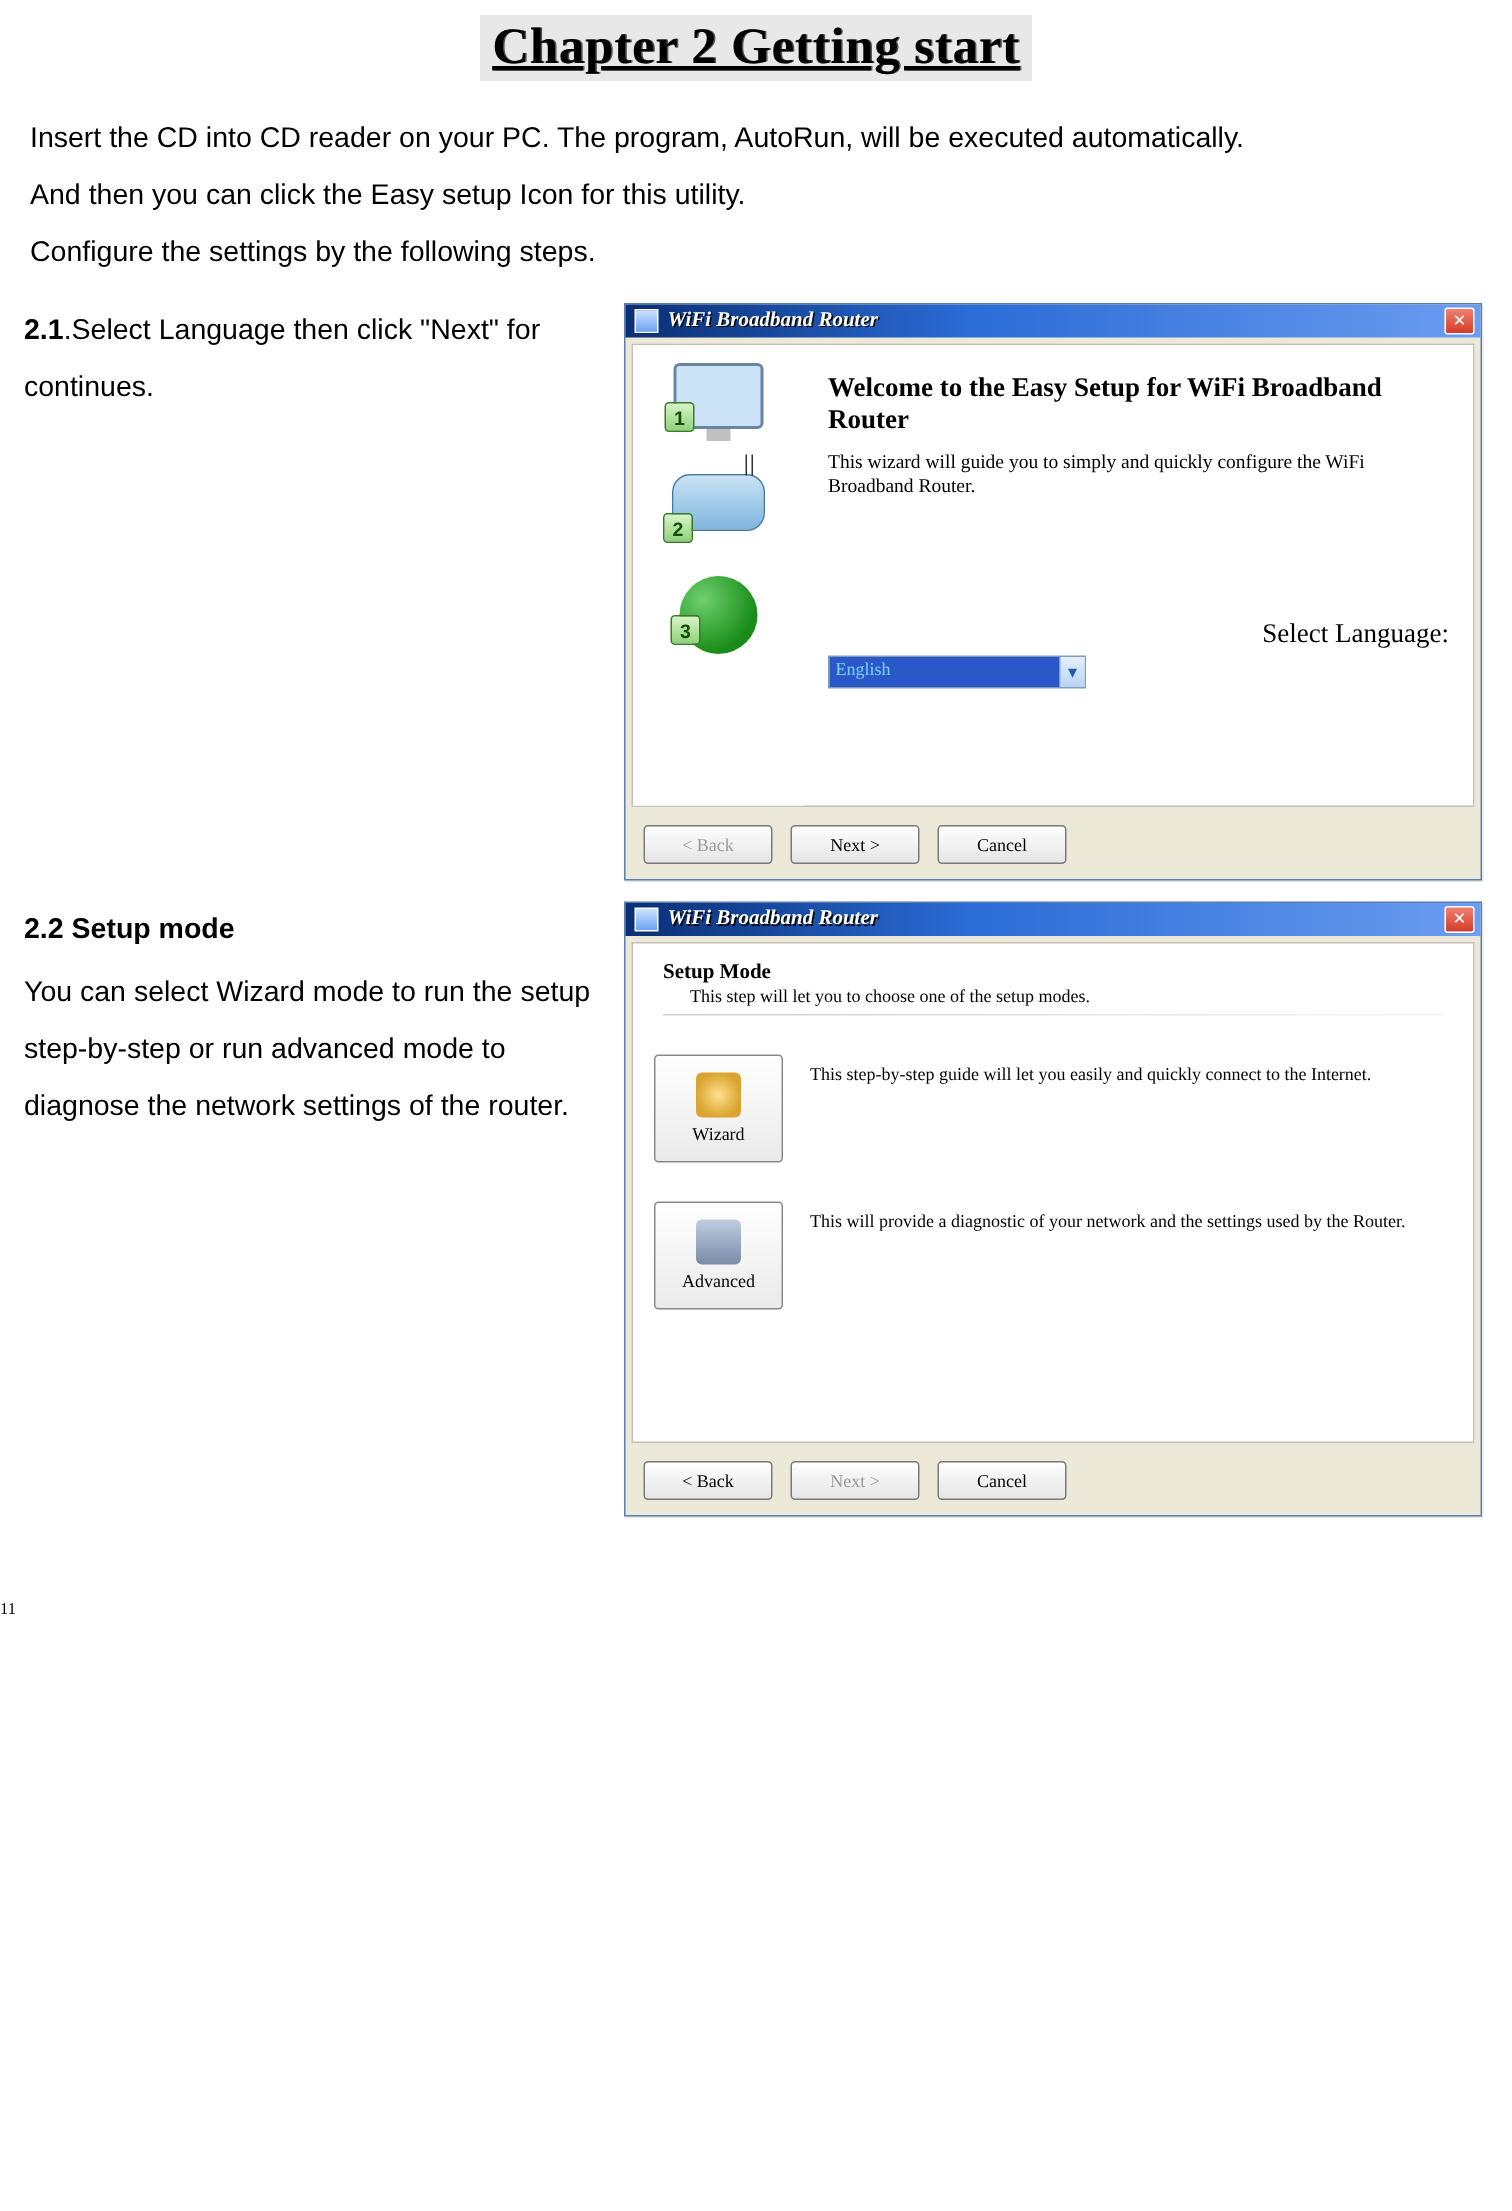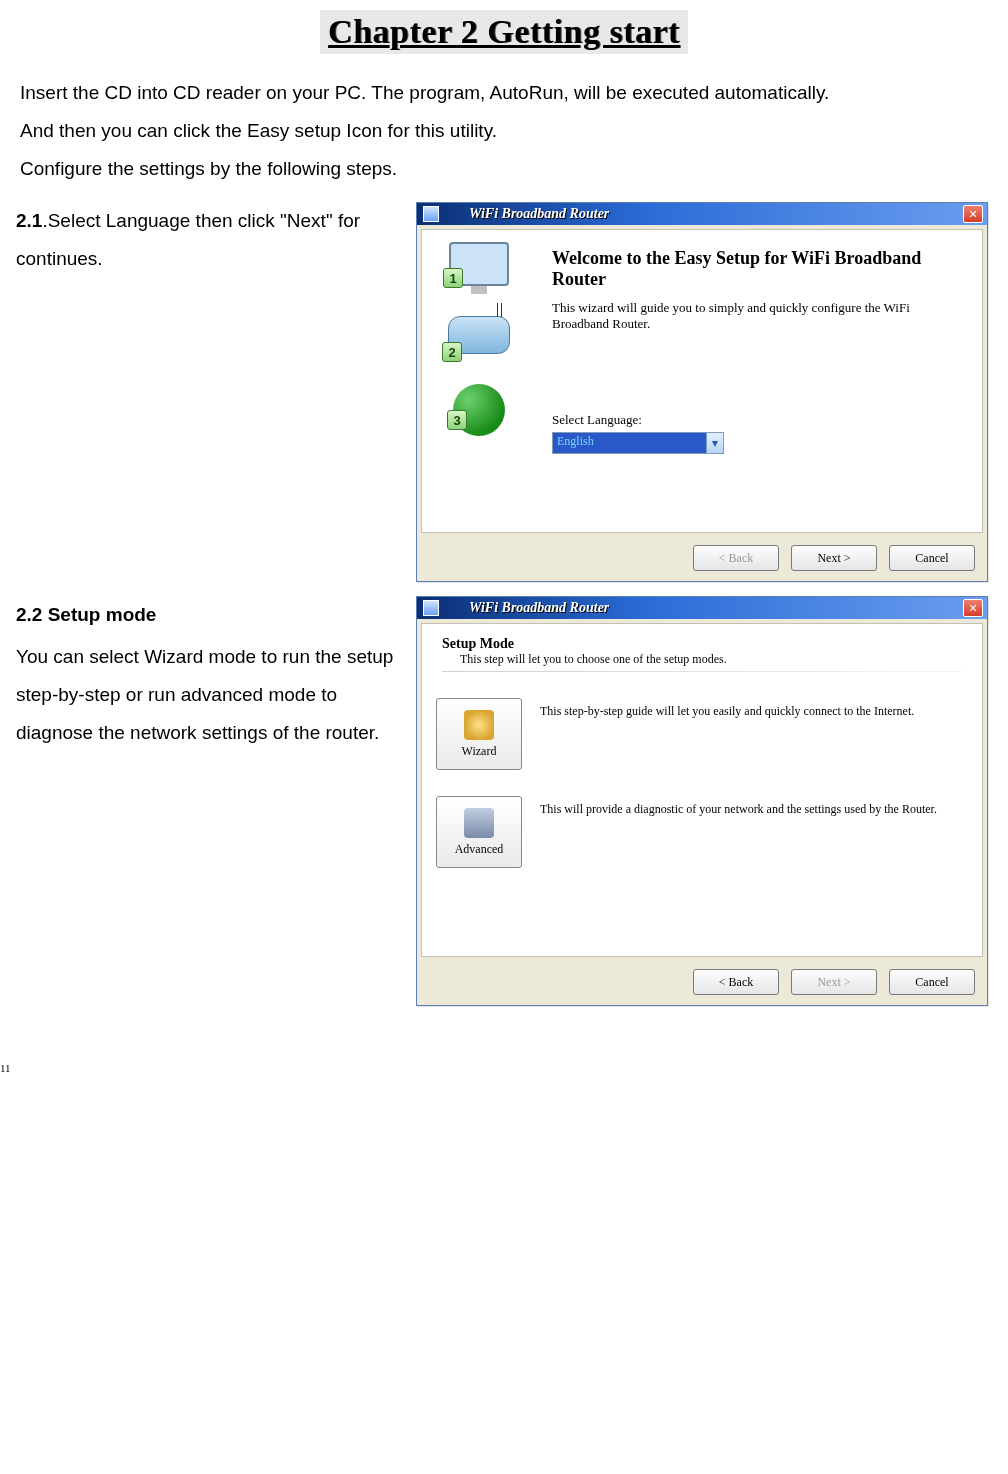--- a/index.html
+++ b/index.html
@@ -56,21 +56,20 @@
     font-size: 12px;
     box-shadow: 1px 1px 0 rgba(0,0,0,.1);
   }
   .titlebar {
     display: flex;
     align-items: center;
     height: 22px;
     background: linear-gradient(to right, #0a2f73 0%, #2a6bd6 40%, #6b9df0 100%);
     color: #fff;
     padding: 0 4px 0 6px;
-    gap: 24px;
   }
   .titlebar-icon {
     width: 14px; height: 14px;
     background: linear-gradient(#cfe3ff,#6aa3f0);
     border: 1px solid #fff;
     margin-right: 6px;
   }
   .titlebar-title {
     flex: 1;
     font-family: "Times New Roman", serif;
@@ -154,21 +153,21 @@
   }
   .d1 .welcome-h {
     font-weight: bold;
     font-size: 18px;
     margin-bottom: 10px;
   }
   .d1 .welcome-p {
     font-size: 13px;
     margin-bottom: 80px;
   }
-  .d1 .sel-label { font-size: 13px; margin-bottom: 4px; }
+  .d1 .sel-label { font-size: 18px; margin-bottom: 4px; text-align: right; }
   .combo {
     width: 170px; height: 20px;
     border: 1px solid #7f9db9;
     display: flex; align-items: stretch;
     background: #fff;
   }
   .combo .val {
     flex:1;
     background: #2a58c8;
     color: #7dd3fc;
@@ -178,21 +177,20 @@
   }
   .combo .arrow {
     width: 16px;
     background: linear-gradient(#e3efff,#b8d4f4);
     border-left: 1px solid #7f9db9;
     display:flex;align-items:center;justify-content:center;
     color:#2a58a8;
   }
   .btnbar {
     display:flex;
-    justify-content:flex-end;
     gap: 12px;
     padding: 8px 12px 10px 12px;
   }
   .btn {
     width: 84px; height: 24px;
     border: 1px solid #7a7a7a;
     border-radius: 3px;
     background: linear-gradient(#fefefe,#e5e5e5);
     font-family: "Times New Roman", serif;
     font-size: 12px;

